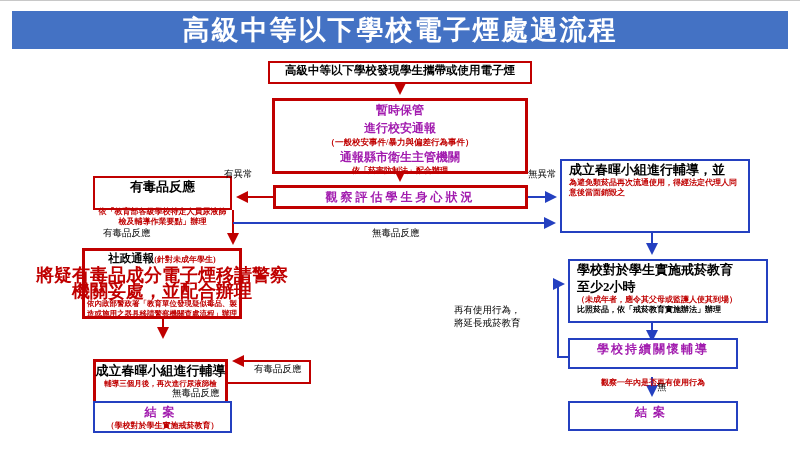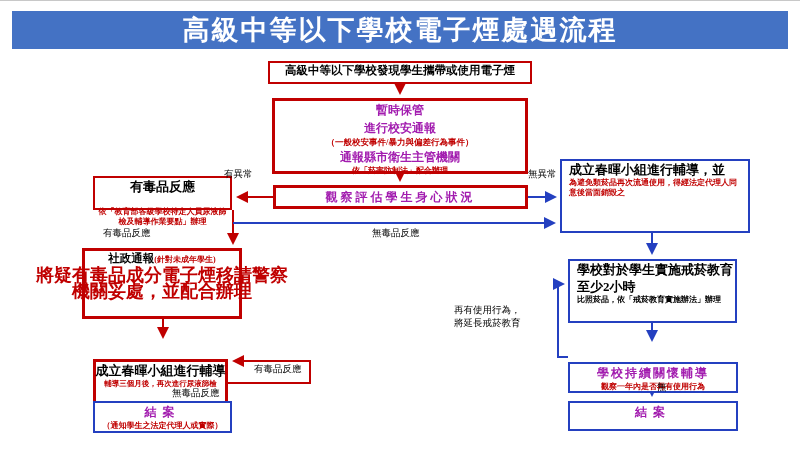--- a/index.html
+++ b/index.html
@@ -72,44 +72,46 @@
 
   <div class="box red" style="left:93px;top:175px;width:139px;height:34px;">
     <div class="t13">有毒品反應</div>
     <div class="rn8" style="white-space:normal;margin-top:12px;">依「教育部各級學校特定人員尿液篩檢及輔導作業要點」辦理</div>
   </div>
 
   <div class="box redthick" style="left:82px;top:247px;width:160px;height:71px;">
     <div class="t12"><span>社政通報</span><span class="inline-rn">(針對未成年學生)</span></div>
     <div class="redbig">將疑有毒品成分電子煙移請警察</div>
     <div class="redbig">機關妥處，並配合辦理</div>
+    <div class="rn75" style="white-space:normal;">依內政部警政署「教育單位發現疑似毒品、製造或施用之器具移請警察機關查處流程」辦理</div>
   </div>
 
   <div class="box redthick" style="left:93px;top:358px;width:135px;height:52px;">
     <div class="t13">成立春暉小組進行輔導</div>
     <div class="rn75">輔導三個月後，再次進行尿液篩檢</div>
   </div>
 
   <div class="box blue" style="left:93px;top:400px;width:139px;height:32px;">
     <div class="t14 sp6">結案</div>
-    <div class="rn8">（通知學生之法定代理人或實際）</div>
+    <div class="rn8">（學校對於學生實施戒菸教育）</div>
   </div>
 
   <div class="box blue leftal" style="left:560px;top:158px;width:190px;height:74px;">
     <div class="t13">成立春暉小組進行輔導，並</div>
     <div class="rn8" style="white-space:normal;">為避免類菸品再次流通使用，得經法定代理人同意後當面銷毀之</div>
   </div>
 
-  <div class="box blue leftal" style="left:568px;top:258px;width:169px;height:64px;">
+  <div class="box blue leftal" style="left:568px;top:258px;width:200px;height:64px;">
     <div class="t13">學校對於學生實施戒菸教育</div>
     <div class="t13">至少2小時</div>
+    <div class="rn8">（未成年者，應令其父母或監護人使其到場）</div>
     <div class="bn8">比照菸品，依「戒菸教育實施辦法」辦理</div>
   </div>
 
-  <div class="box blue" style="left:568px;top:361px;width:170px;height:31px;">
+  <div class="box blue" style="left:568px;top:337px;width:170px;height:31px;gap:20px;">
     <div class="t14" style="letter-spacing:2px;">學校持續關懷輔導</div>
     <div class="rn8">觀察一年內是否再有使用行為</div>
   </div>
 
   <div class="box blue" style="left:568px;top:400px;width:170px;height:30px;">
     <div class="t14 sp6">結案</div>
   </div>
 
   <div class="lbl" style="left:224px;top:167px;">有異常</div>
   <div class="lbl" style="left:528px;top:167px;">無異常</div>

